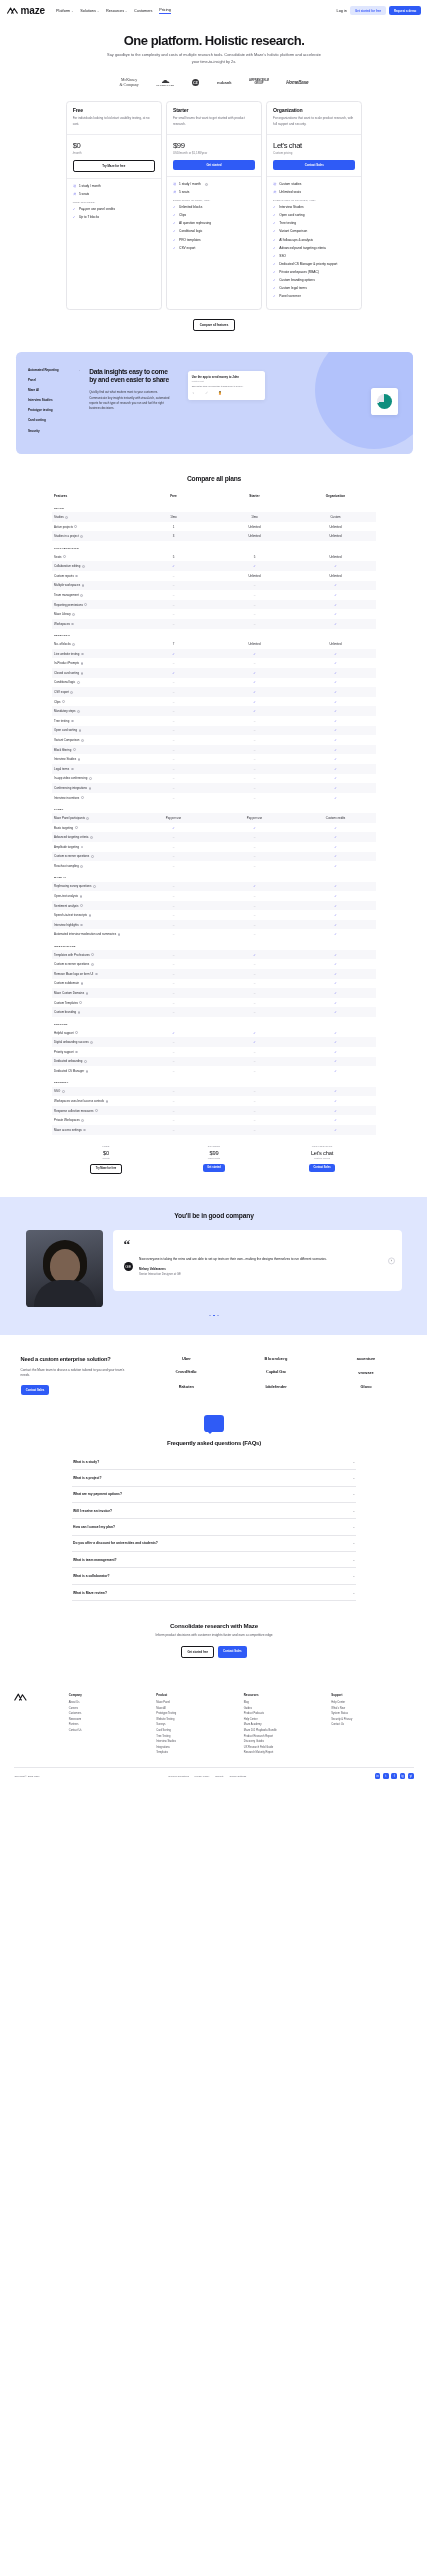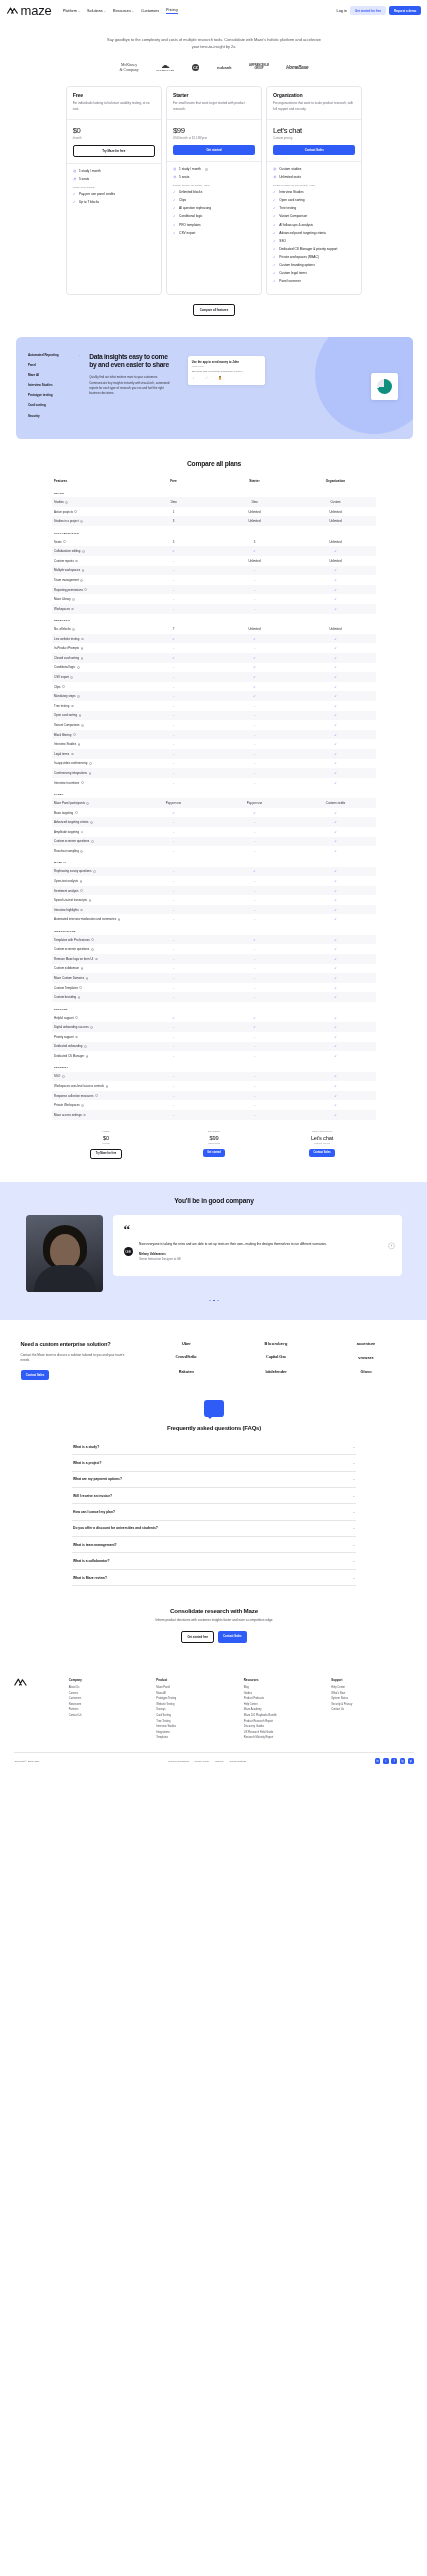--- a/index.html
+++ b/index.html
@@ -12,21 +12,21 @@
   }
   .wrap { width: 428px; overflow: hidden; }
 
   
   .nav {
     height: 21.6px; display: flex; align-items: center;
     padding: 0 7.2px; gap: 7.2px; background: #fff;
   }
   .logo { display: flex; align-items: center; gap: 2.1px; }
   .logo svg { display: block; }
-  .logo-text { font-size: 13px; font-weight: 400; letter-spacing: -0.2px; }
+  .logo-text { font-size: 10px; font-weight: 700; letter-spacing: -0.2px; }
   .navlinks { display: flex; align-items: center; gap: 6.7px; margin-left: 4.1px; }
   .navlink {
     font-size: 3.8px; color: #16161a; display: flex; align-items: center; gap: 1px;
     cursor: pointer; white-space: nowrap;
   }
   .navlink .cv { font-size: 2.8px; opacity: .75; }
   .navlink.active { border-bottom: 0.6px solid #3b5bfd; padding-bottom: 0.5px; }
   .nav-right { margin-left: auto; display: flex; align-items: center; gap: 3.6px; }
   .login { font-size: 3.8px; cursor: pointer; }
   .btn-soft {
@@ -300,20 +300,21 @@
         </div>
     </div>
     <div class="nav-right">
       <div class="login">Log in</div>
       <div class="btn-soft">Get started for free</div>
       <div class="btn-blue">Request a demo</div>
     </div>
   </div>
 
   <div class="hero">
+    <h1>One platform. Holistic research.</h1>
     <p>Say goodbye to the complexity and costs of multiple research tools. Consolidate with Maze's holistic platform and accelerate your time-to-insight by 2x.</p>
     <div class="logos">
       <div class="lg">
         <div class="lg-mck">
             <div>McKinsey</div>
             <div>&amp; Company</div>
           </div>
       </div>
       <div class="lg">
         <div>

